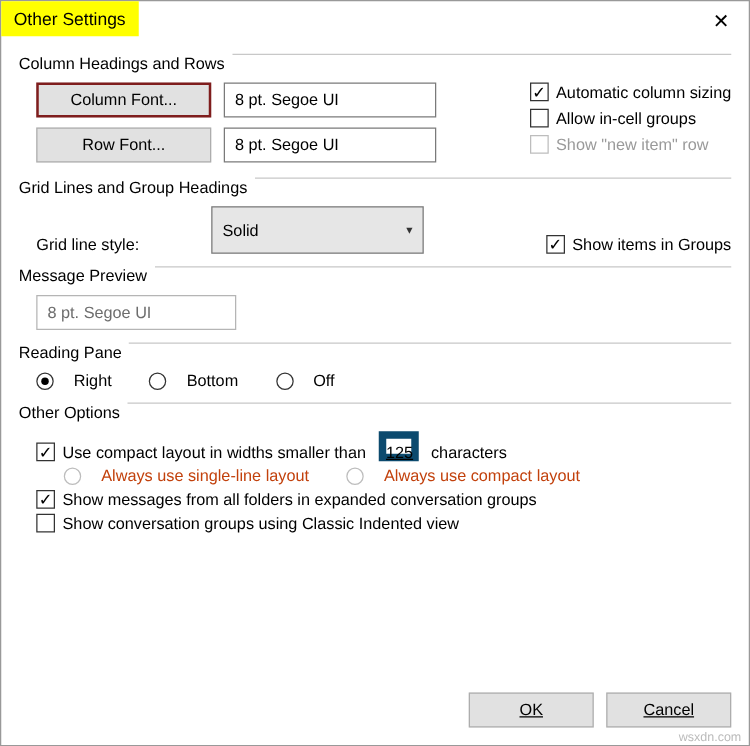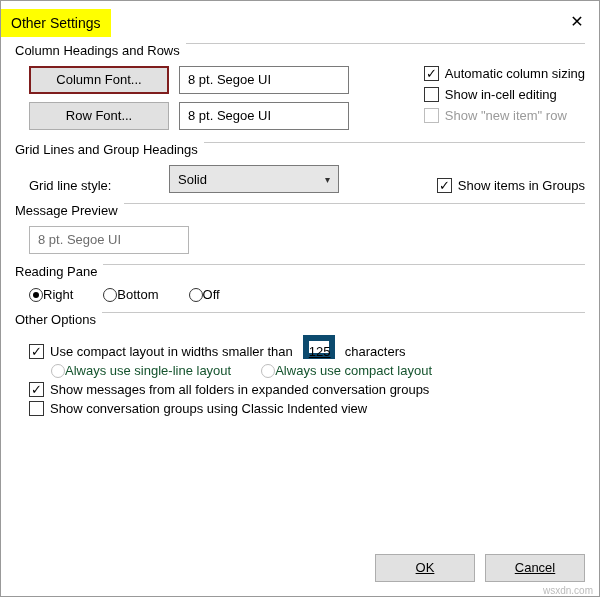--- a/index.html
+++ b/index.html
@@ -15,21 +15,21 @@
     border: 1px solid #999;
     width: 600px;
     height: 597px;
     display: flex;
     flex-direction: column;
     position: relative;
   }
   .titlebar {
     height: 36px;
     display: flex;
-    align-items: flex-end;
+    align-items: flex-start;
     justify-content: space-between;
     padding: 0 0 0 0;
   }
   .titlebar .title {
     background: #ffff00;
     padding: 6px 10px;
     margin: 0;
     font-size: 14px;
   }
   .close-btn {
@@ -107,49 +107,49 @@
     align-items: center;
     justify-content: center;
     font-size: 13px;
     line-height: 1;
   }
   .cb.disabled { color: #9a9a9a; cursor: default; }
   .cb.disabled .box { border-color: #bdbdbd; }
   .radio {
     display: inline-flex;
     align-items: center;
-    gap: 0;
+    gap: 16px;
     cursor: pointer;
     margin-right: 20px;
   }
   .radio .circ {
     width: 14px;
     height: 14px;
     border: 1px solid #333;
     border-radius: 50%;
     display: inline-flex;
     align-items: center;
     justify-content: center;
   }
   .radio .circ .dot {
     width: 6px;
     height: 6px;
     background: #000;
     border-radius: 50%;
   }
-  .radio.disabled { color: #14532d; cursor: default; }
+  .radio.disabled { color: #c2410c; cursor: default; }
   .radio.disabled .circ { border-color: #bdbdbd; }
   .select {
     border: 1px solid #7a7a7a;
     height: 28px;
     background: #e6e6e6;
     display: flex;
     align-items: center;
     justify-content: space-between;
-    padding: 8px 8px;
+    padding: 18px 8px;
     min-width: 170px;
     cursor: pointer;
   }
   .select .chev {
     font-size: 10px;
     color: #333;
   }
   .small-input {
     border: 6px solid #0c4a6e;
     height: 24px;
@@ -218,21 +218,21 @@
         <div class="btn">Row Font...</div>
         <div class="textbox">8 pt. Segoe UI</div>
       </div>
       <div class="col-right">
         <label class="cb">
           <span class="box">✓</span>
           <span>Automatic column sizing</span>
         </label>
         <label class="cb">
           <span class="box"></span>
-          <span>Show in-cell editing</span>
+          <span>Allow in-cell groups</span>
         </label>
         <label class="cb disabled">
           <span class="box"></span>
           <span>Show "new item" row</span>
         </label>
       </div>
     </div>
 
     <div class="legend-line" style="margin-top:12px">
       <span class="label">Grid Lines and Group Headings</span>

